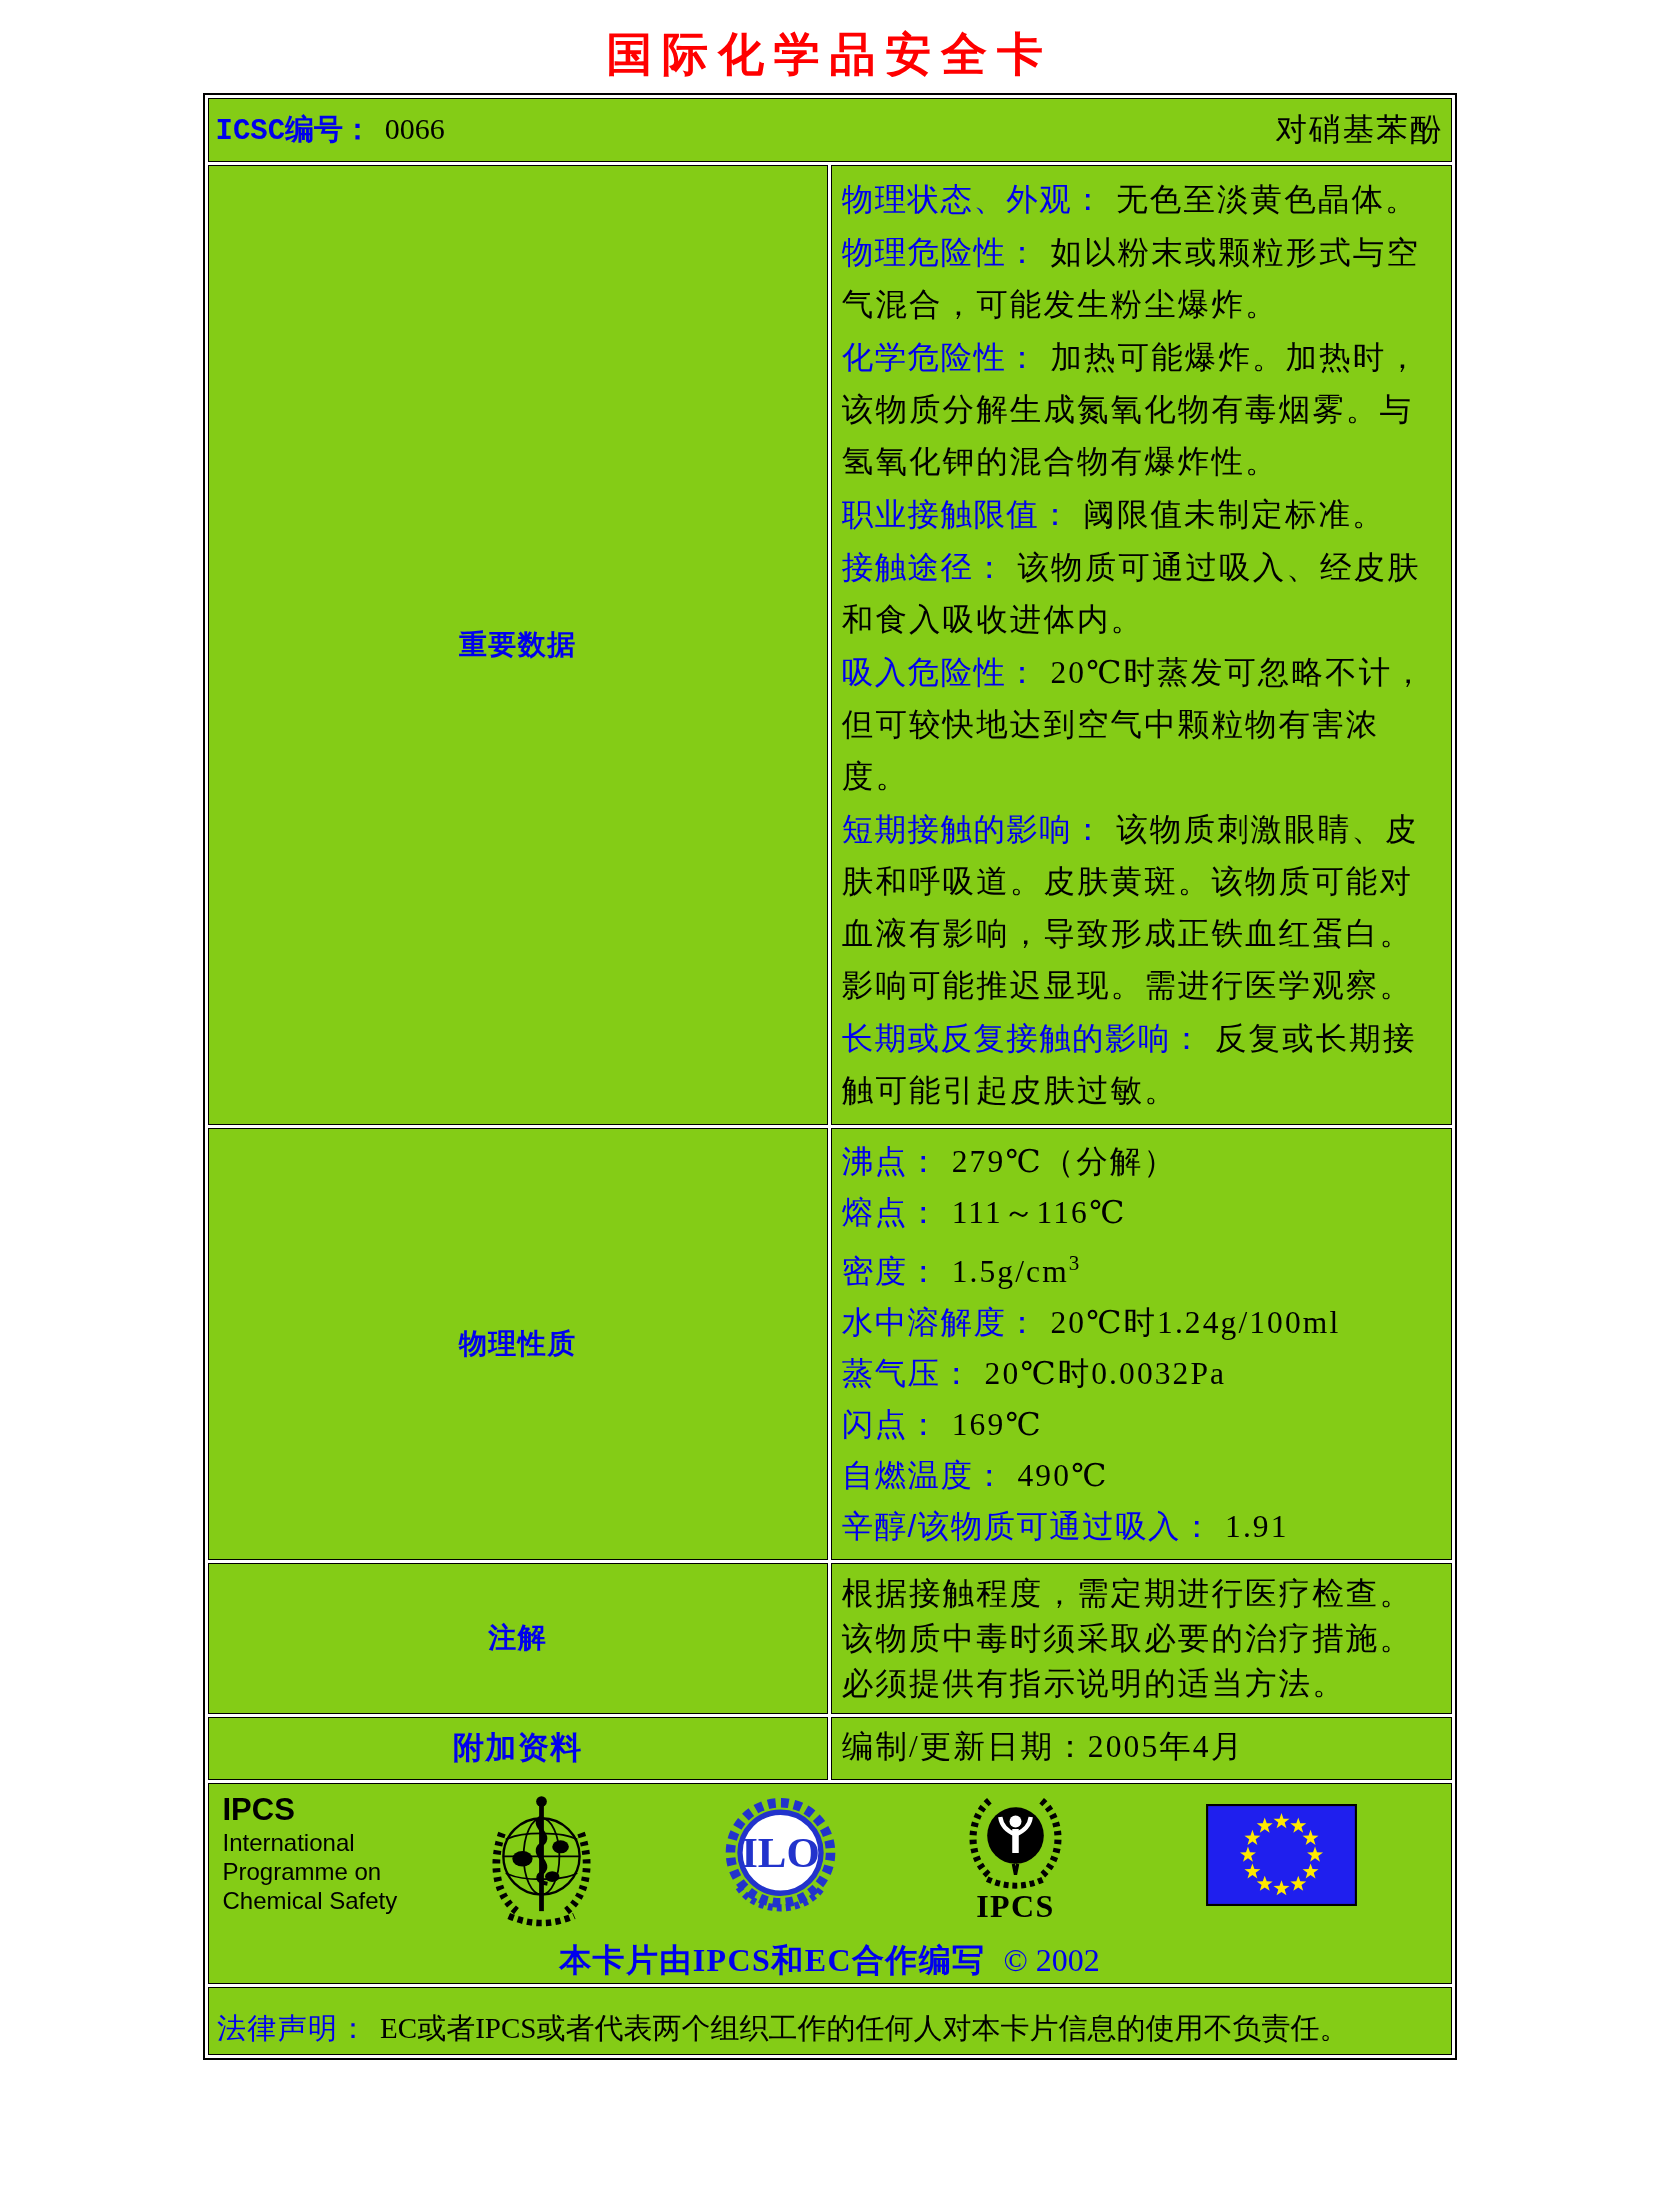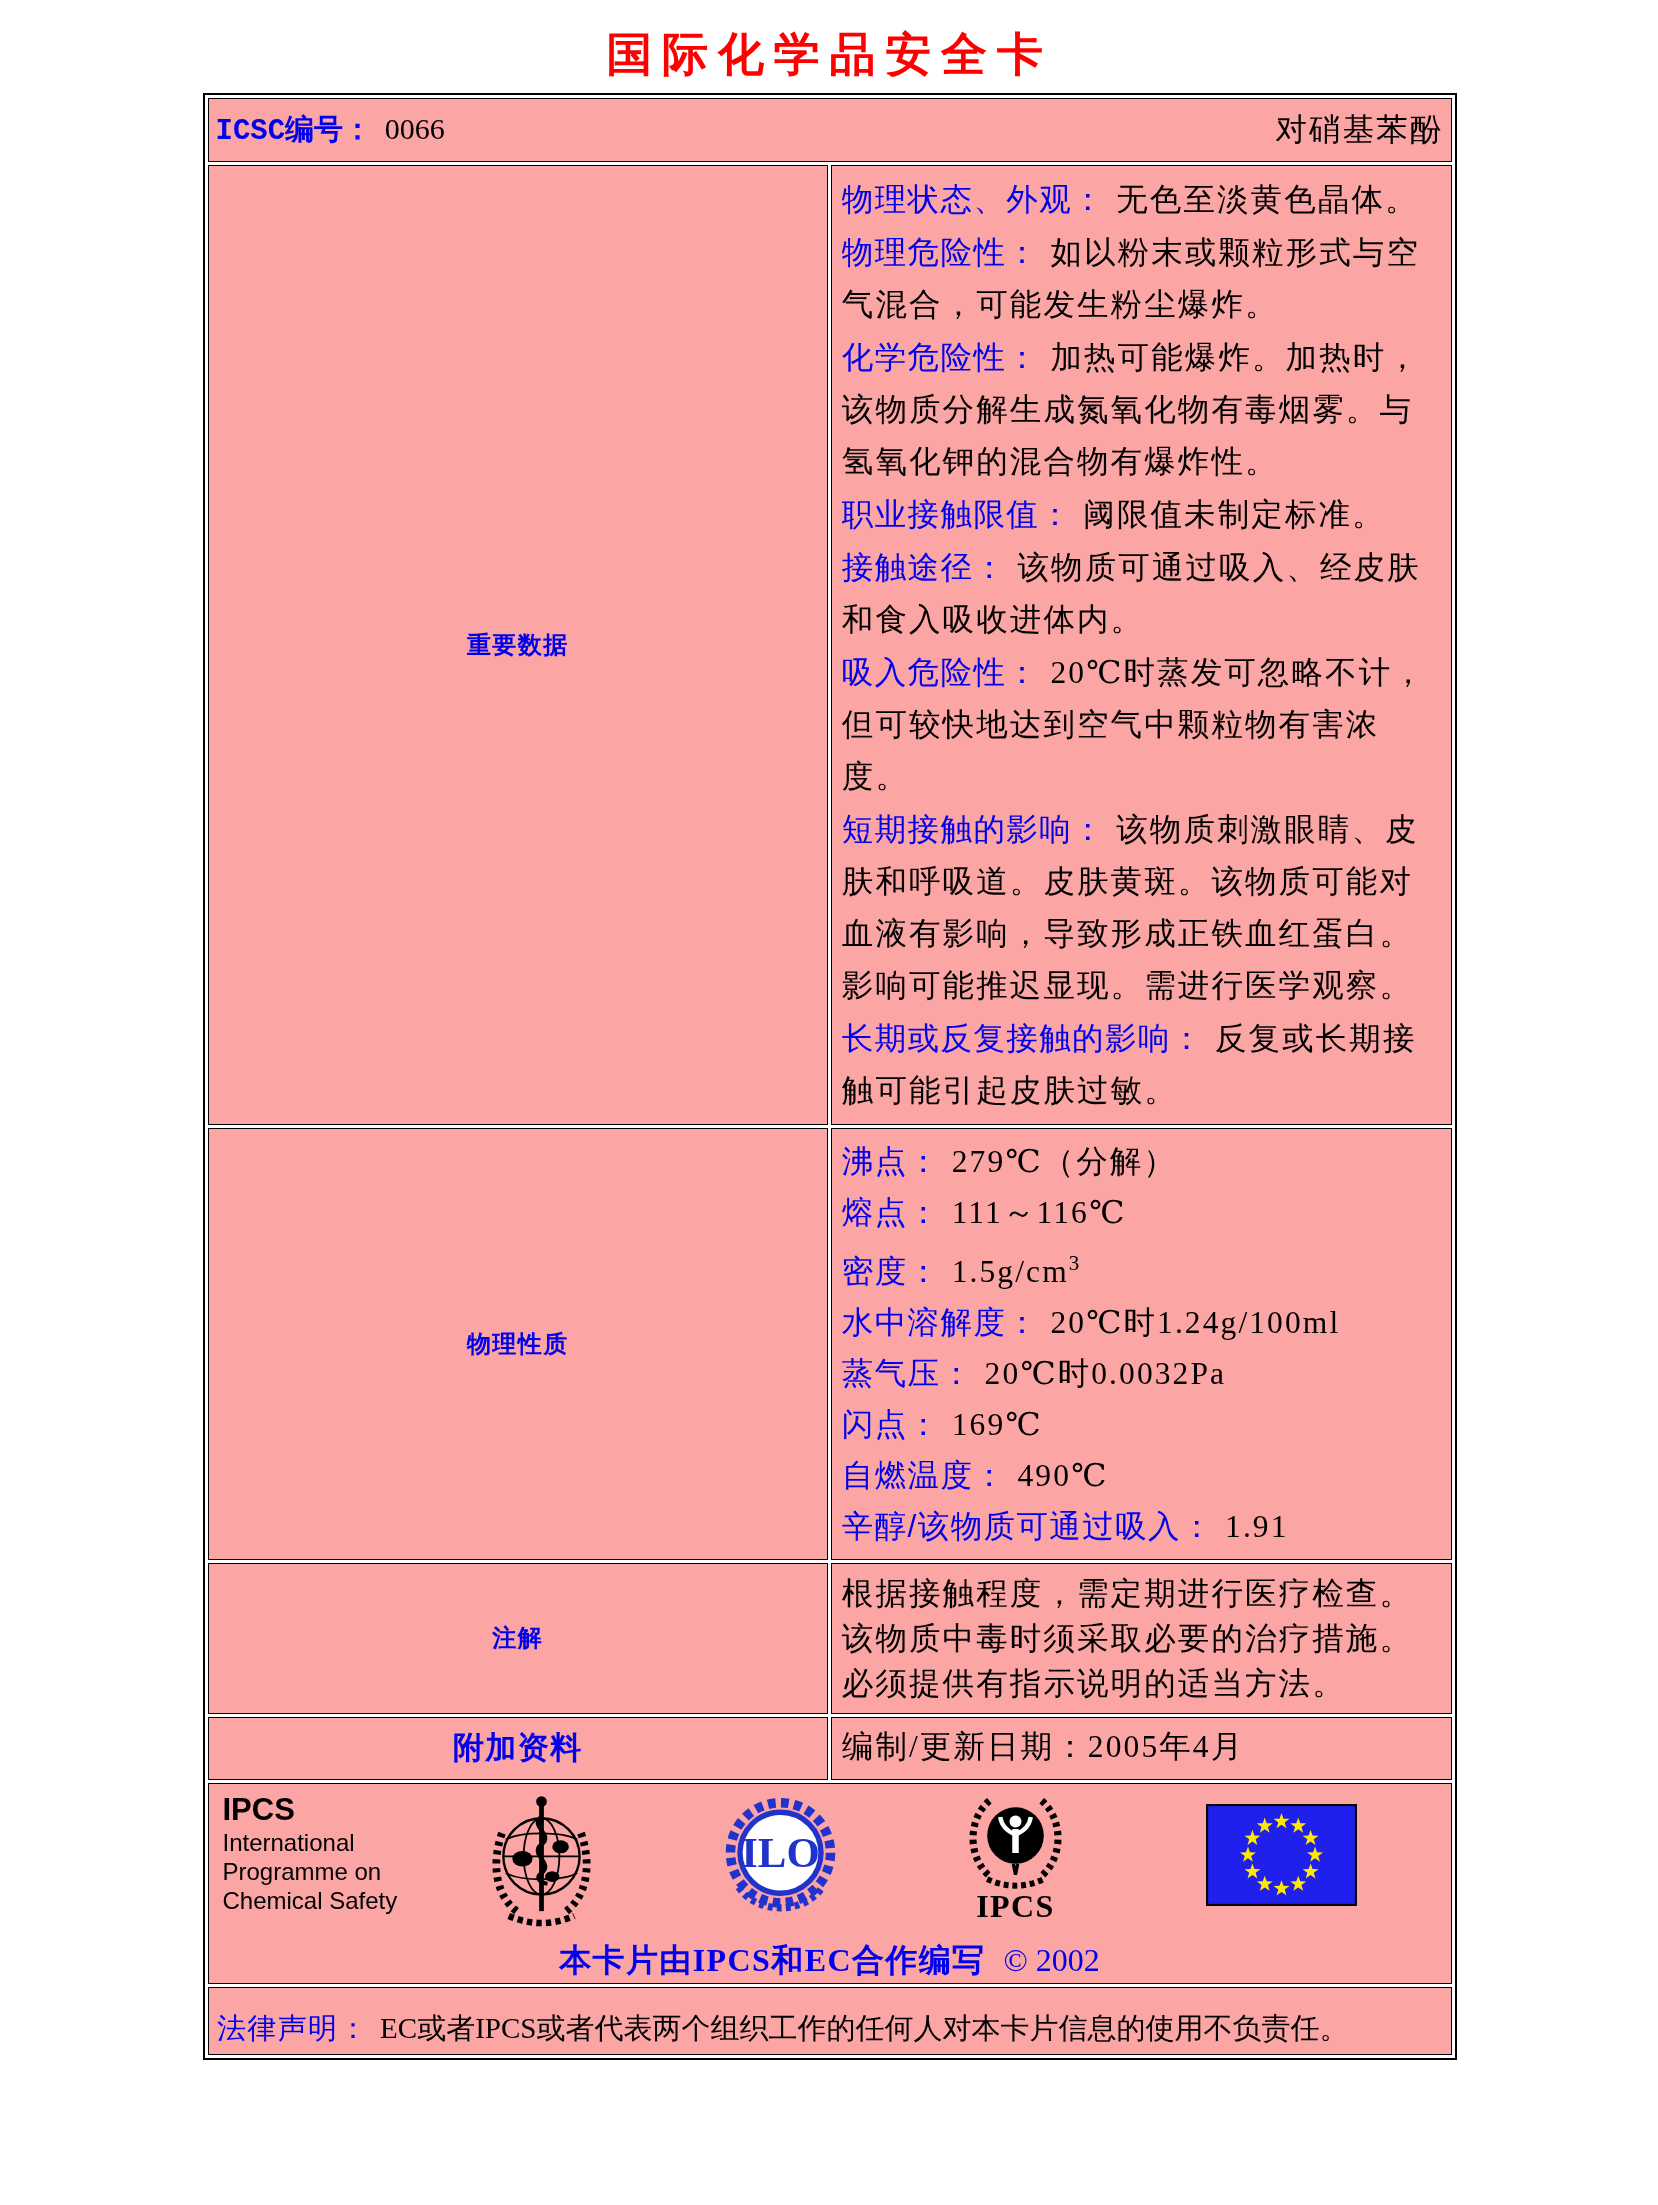--- a/index.html
+++ b/index.html
@@ -3,24 +3,24 @@
 <meta charset="utf-8">
 <style>
   html,body{margin:0;padding:0;background:#ffffff;}
   .page{position:relative;width:1659px;height:2205px;background:#ffffff;overflow:hidden;
         font-family:"Liberation Serif","DejaVu Serif",serif;color:#000;}
   .main-title{margin:0;padding-top:24px;text-align:center;color:#ff0000;
         font-family:"Liberation Serif","DejaVu Serif",serif;font-weight:bold;
         font-size:46px;letter-spacing:9.8px;}
   table.card{width:1254px;margin:7px auto 0;border:2.8px solid #000;border-spacing:3.5px;
         background:#fff;table-layout:fixed;}
-  table.card td{border:1.4px solid #000;background:#fca5a5;}
+  table.card td{border:1.4px solid #000;background:#84cc16;}
   td.lbl{width:174px;text-align:center;vertical-align:middle;color:#0000ee;
         font-family:"Liberation Sans","DejaVu Sans",sans-serif;font-weight:bold;
-        font-size:24px;letter-spacing:1.4px;}
+        font-size:28px;letter-spacing:1.4px;}
   td.content{vertical-align:top;padding:7px 9.8px;}
   td.wide{padding:0;}
   
   .hdr{display:flex;justify-content:space-between;align-items:center;height:60px;padding:0 7px;}
   .icsc-label{color:#0000ee;font-family:"Liberation Mono","DejaVu Sans Mono",monospace;
         font-weight:bold;font-size:29px;}
   .icsc-number{color:#000;font-size:30px;margin-left:12.6px;font-family:"Liberation Serif",serif;}
   .chem-name{color:#000;font-size:31.5px;letter-spacing:2.1px;}
   
   .iline{font-size:31.5px;line-height:52px;letter-spacing:2.1px;}

